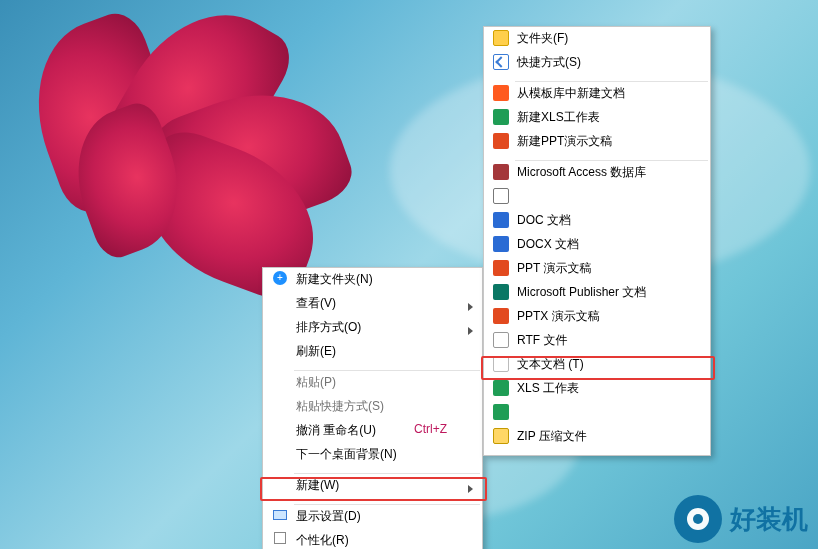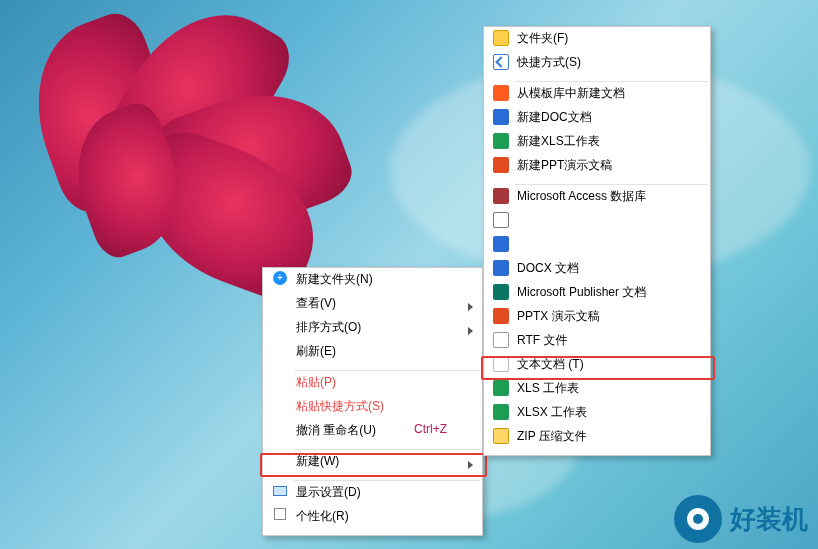--- a/index.html
+++ b/index.html
@@ -54,21 +54,21 @@
     width: 228px;
   }
   .row {
     display: flex;
     align-items: flex-start;
     height: 24px;
     padding: 0 20px 0 6px;
     white-space: nowrap;
     position: relative;
   }
-  .row.disabled { color: #ef4444; }
+  .row.disabled { color: #737373; }
   .icon-slot {
     width: 20px;
     display: flex;
     align-items: center;
     justify-content: center;
     flex: 0 0 20px;
   }
   .label { flex: 1; padding-left: 6px; }
   .shortcut { color: #be185d; padding-right: 14px; }
   .arrow {
@@ -191,20 +191,24 @@
   </div>
   <div class="row disabled">
     <span class="icon-slot"></span>
     <span class="label">粘贴快捷方式(S)</span>
   </div>
   <div class="row">
     <span class="icon-slot"></span>
     <span class="label">撤消 重命名(U)</span>
     <span class="shortcut">Ctrl+Z</span>
   </div>
+  <div class="row">
+    <span class="icon-slot"></span>
+    <span class="label">下一个桌面背景(N)</span>
+  </div>
   <div class="sep"></div>
   <div class="row" style="position:relative;">
     <span class="icon-slot"></span>
     <span class="label">新建(W)</span>
     <span class="arrow"></span>
     <span class="highlight-box hl-main"></span>
   </div>
   <div class="sep"></div>
   <div class="row">
     <span class="icon-slot">
@@ -235,58 +239,59 @@
   </div>
   <div class="sep"></div>
   <div class="row">
     <span class="icon-slot">
         <span class="ic ic-wps"></span>
       </span>
     <span class="label">从模板库中新建文档</span>
   </div>
   <div class="row">
     <span class="icon-slot">
+        <span class="ic ic-xls"></span>
+      </span>
+    <span class="label">新建XLS工作表</span>
+  </div>
+  <div class="row">
+    <span class="icon-slot">
+        <span class="ic ic-ppt"></span>
+      </span>
+    <span class="label">新建PPT演示文稿</span>
+  </div>
+  <div class="sep"></div>
+  <div class="row">
+    <span class="icon-slot">
+        <span class="ic ic-access"></span>
+      </span>
+    <span class="label">Microsoft Access 数据库</span>
+  </div>
+  <div class="row">
+    <span class="icon-slot">
+        <span class="ic ic-bmp"></span>
+      </span>
+  </div>
+  <div class="row">
+    <span class="icon-slot">
         <span class="ic ic-doc"></span>
       </span>
-    <span class="label">新建DOC文档</span>
-  </div>
-  <div class="row">
-    <span class="icon-slot">
-        <span class="ic ic-xls"></span>
-      </span>
-    <span class="label">新建XLS工作表</span>
+    <span class="label">DOC 文档</span>
+  </div>
+  <div class="row">
+    <span class="icon-slot">
+        <span class="ic ic-docx"></span>
+      </span>
+    <span class="label">DOCX 文档</span>
   </div>
   <div class="row">
     <span class="icon-slot">
         <span class="ic ic-ppt"></span>
       </span>
-    <span class="label">新建PPT演示文稿</span>
-  </div>
-  <div class="sep"></div>
-  <div class="row">
-    <span class="icon-slot">
-        <span class="ic ic-access"></span>
-      </span>
-    <span class="label">Microsoft Access 数据库</span>
-  </div>
-  <div class="row">
-    <span class="icon-slot">
-        <span class="ic ic-bmp"></span>
-      </span>
-  </div>
-  <div class="row">
-    <span class="icon-slot">
-        <span class="ic ic-doc"></span>
-      </span>
-  </div>
-  <div class="row">
-    <span class="icon-slot">
-        <span class="ic ic-docx"></span>
-      </span>
-    <span class="label">DOCX 文档</span>
+    <span class="label">PPT 演示文稿</span>
   </div>
   <div class="row">
     <span class="icon-slot">
         <span class="ic ic-pub"></span>
       </span>
     <span class="label">Microsoft Publisher 文档</span>
   </div>
   <div class="row">
     <span class="icon-slot">
         <span class="ic ic-pptx"></span>
@@ -309,21 +314,20 @@
   <div class="row">
     <span class="icon-slot">
         <span class="ic ic-xls"></span>
       </span>
     <span class="label">XLS 工作表</span>
   </div>
   <div class="row">
     <span class="icon-slot">
         <span class="ic ic-xlsx"></span>
       </span>
-    <span class="label">XLSX 工作表</span>
   </div>
   <div class="row">
     <span class="icon-slot">
         <span class="ic ic-zip"></span>
       </span>
     <span class="label">ZIP 压缩文件</span>
   </div>
 </div>
 
 <div class="brand">

